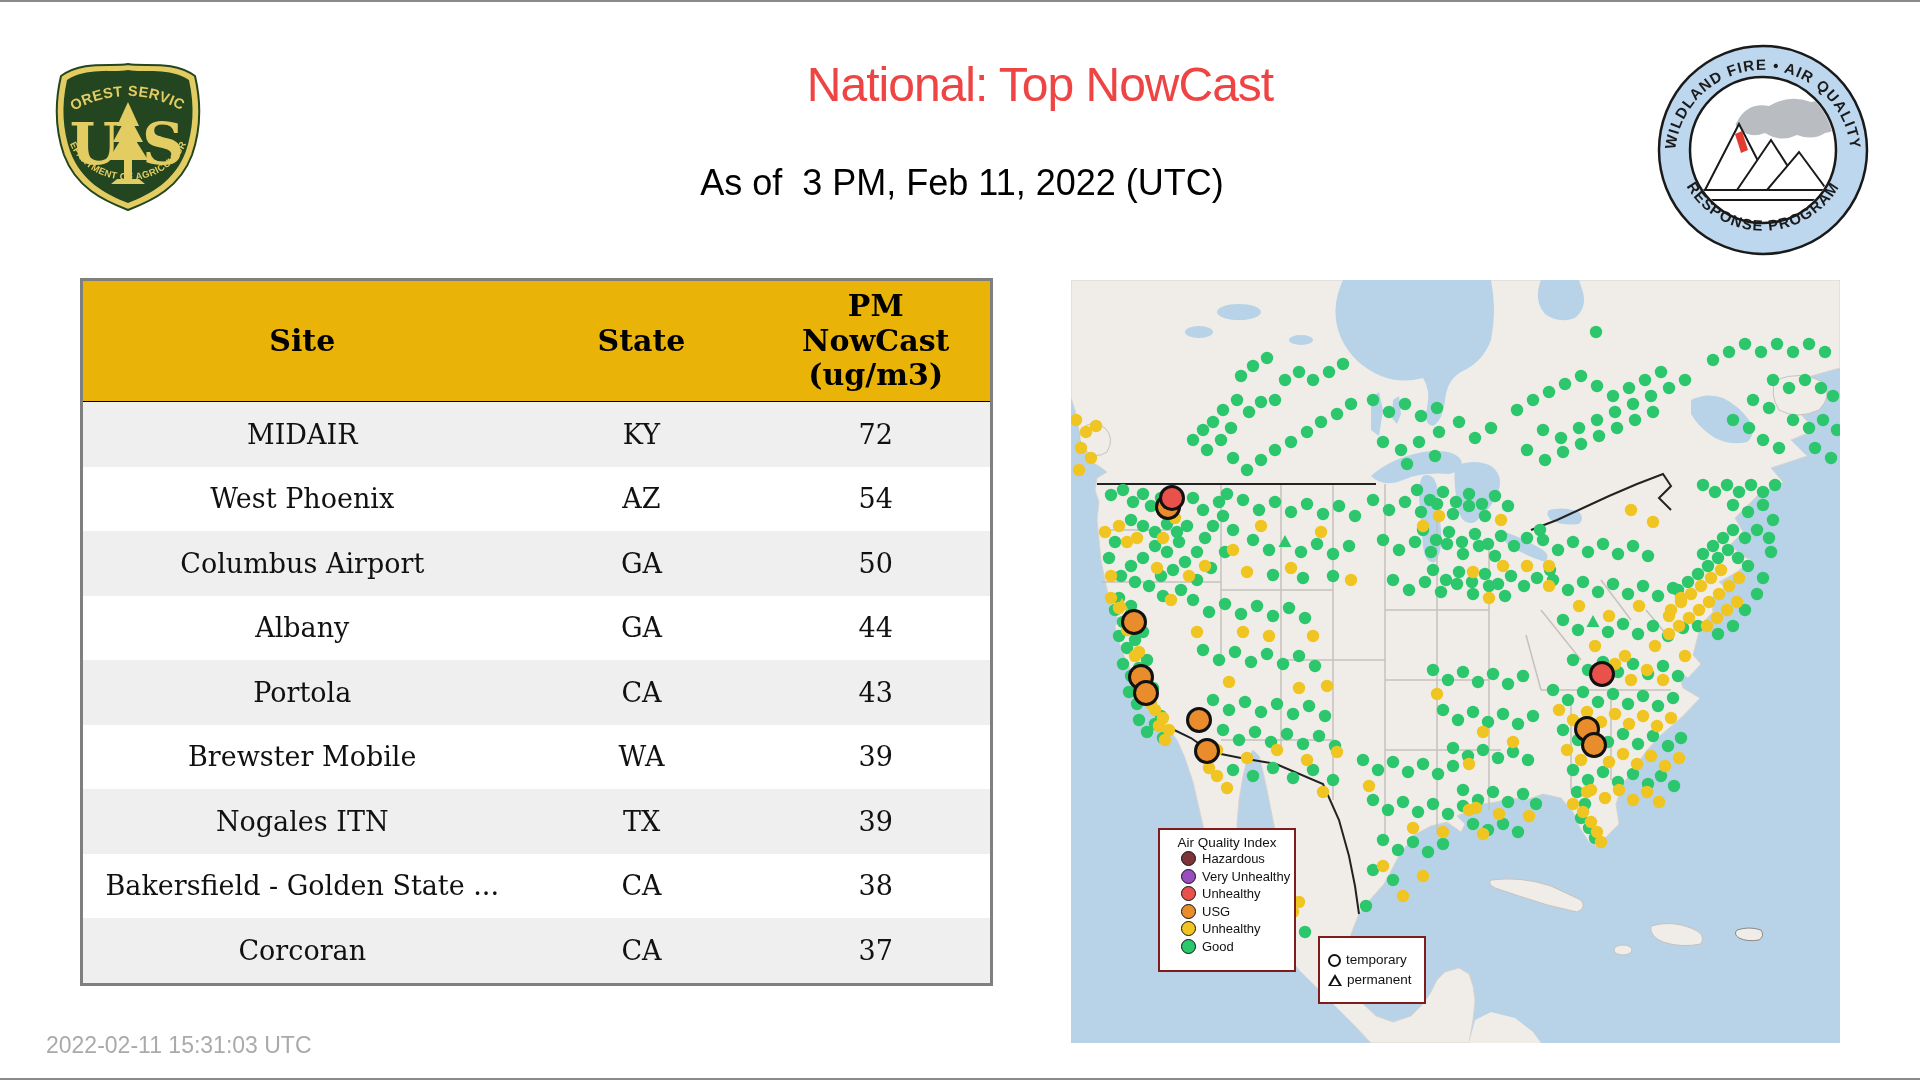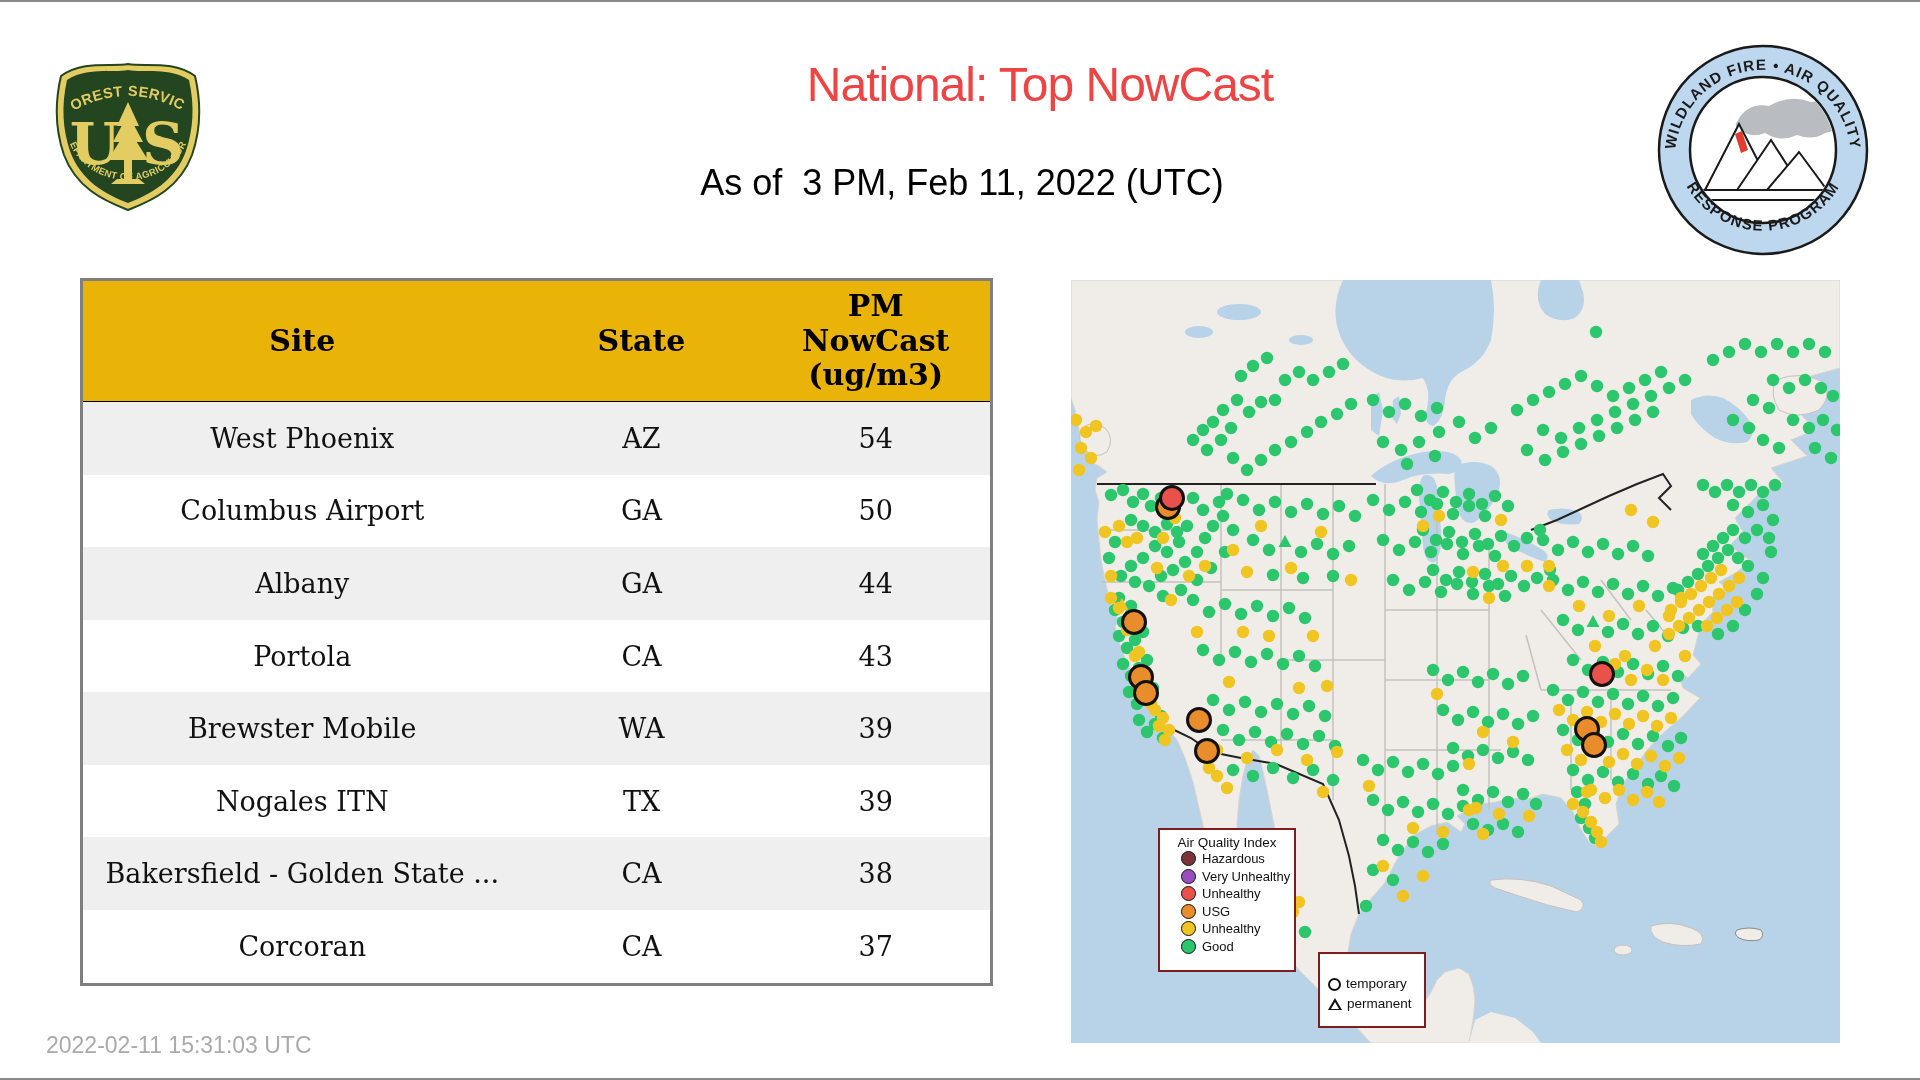--- a/index.html
+++ b/index.html
@@ -25,21 +25,21 @@
   col.c-site{width:440px}col.c-state{width:240px}col.c-pm{width:230px}
   #timestamp{position:absolute;left:46px;top:1030px;font-size:23px;color:#aaaaaa;}
   
   #map-wrap{position:absolute;left:1071px;top:278px;width:769px;height:763px;}
   #map-wrap svg{display:block;}
   .legend-box{position:absolute;background:#fff;border:2px solid #7f1d1d;color:#111;}
   #aqi-legend{left:87px;top:548px;width:134px;height:140px;}
   #aqi-legend .lg-title{font-size:13.5px;text-align:center;margin-top:5px;}
   .lg-item{display:flex;align-items:center;gap:6px;font-size:13px;line-height:17.5px;padding-left:21px;}
   .lg-dot{width:13px;height:13px;border-radius:50%;border:1.5px solid #111;flex:0 0 auto;}
-  #tp-legend{left:247px;top:672px;width:104px;height:52px;padding-top:20px;}
+  #tp-legend{left:247px;top:656px;width:104px;height:52px;padding-top:12px;}
   .tp-item{display:flex;align-items:center;gap:5px;font-size:13.5px;line-height:20px;padding-left:8px;}
   .tp-glyph{width:13px;height:13px;flex:0 0 auto;border:2px solid #111;box-sizing:border-box;}
   .tp-circle{border-radius:50%;}
   .tp-triangle{border:none;width:0;height:0;border-left:7px solid transparent;
       border-right:7px solid transparent;border-bottom:12px solid #111;position:relative;}
   .tp-triangle::after{content:"";position:absolute;left:-4px;top:3.5px;width:0;height:0;
       border-left:4px solid transparent;border-right:4px solid transparent;border-bottom:7px solid #fff;}
 </style>
 </head>
 <body>
@@ -110,20 +110,25 @@
       <col class="c-pm">
     </colgroup>
   <thead>
     <tr>
       <th>Site</th>
       <th>State</th>
       <th style="width:150px;padding:0 38px;">PM NowCast (ug/m3)</th>
     </tr>
   </thead>
   <tbody id="site-table-body">
+      <tr>
+        <td>MIDAIR</td>
+        <td>KY</td>
+        <td>72</td>
+      </tr>
       <tr>
         <td>West Phoenix</td>
         <td>AZ</td>
         <td>54</td>
       </tr>
       <tr>
         <td>Columbus Airport</td>
         <td>GA</td>
         <td>50</td>
       </tr>

